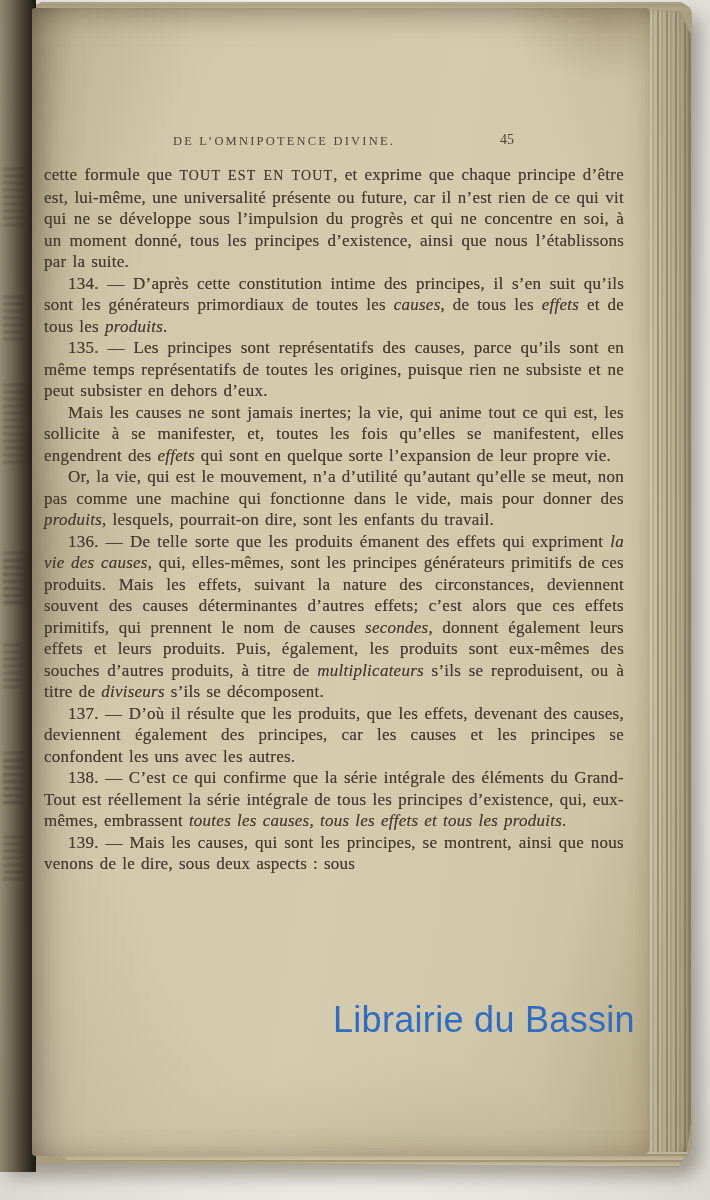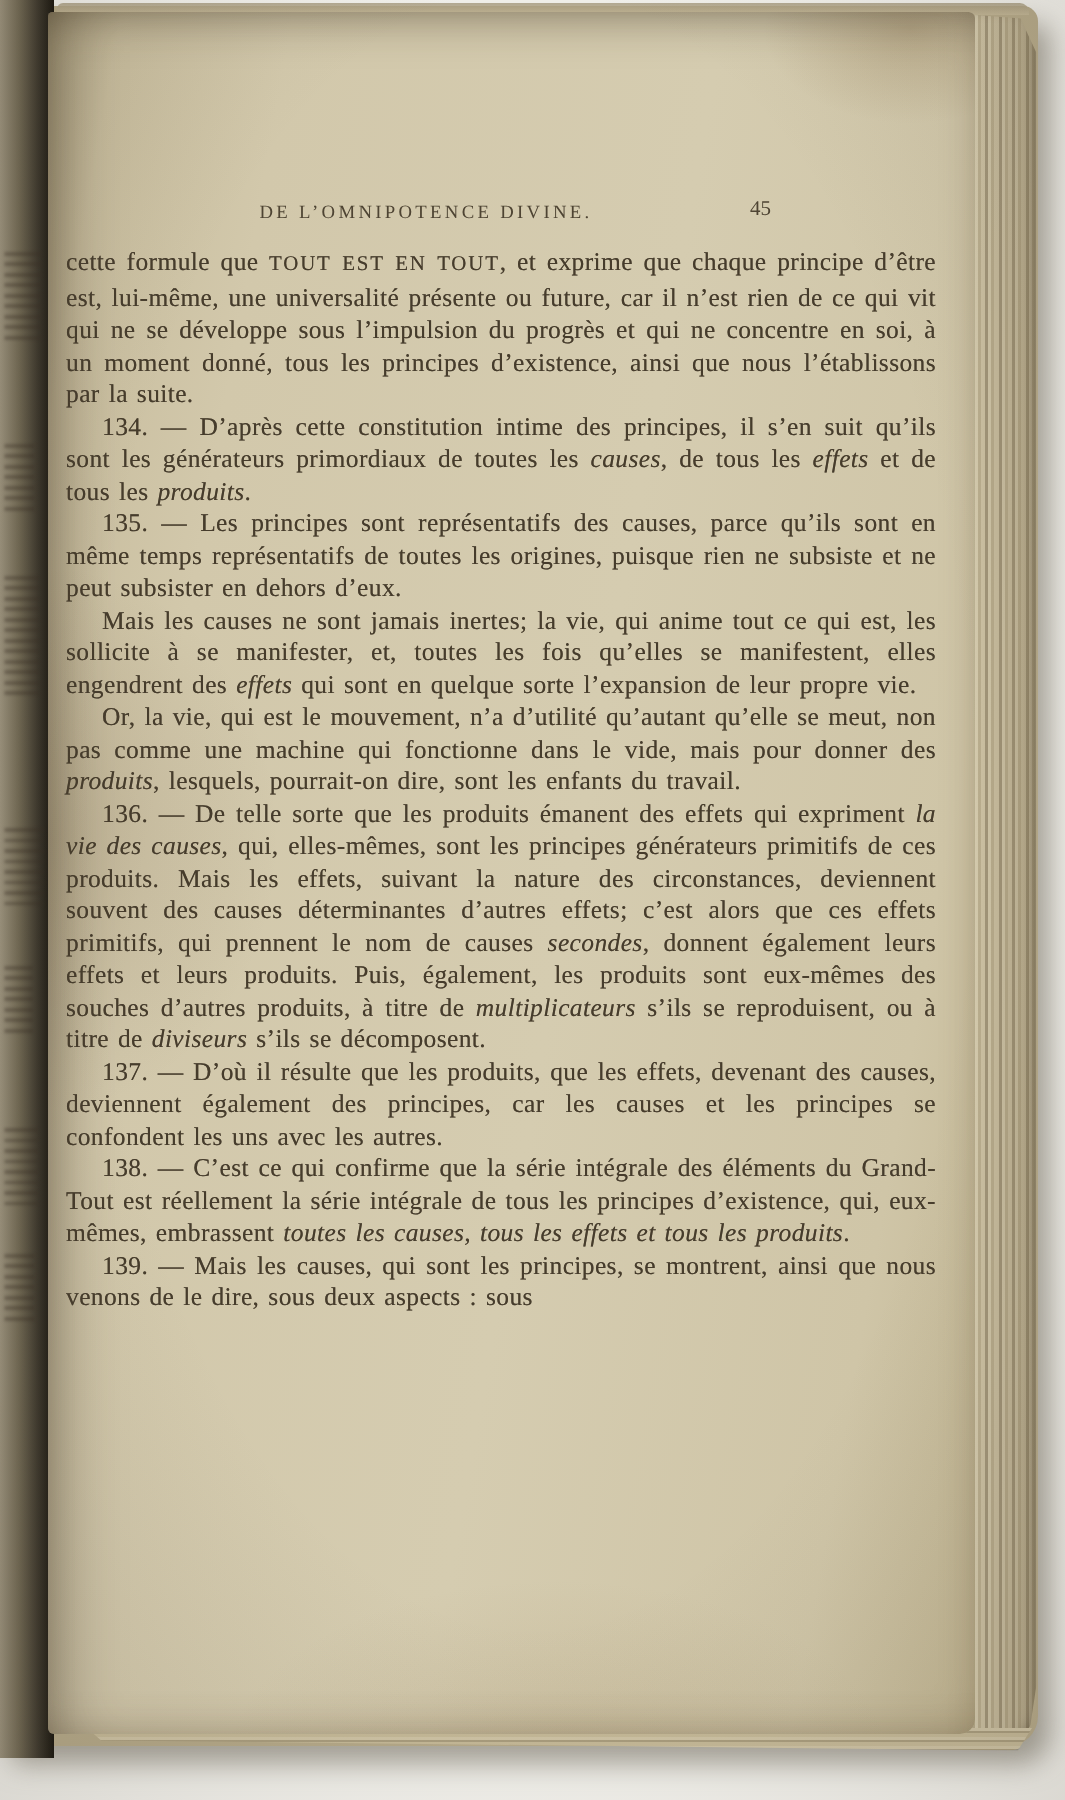--- a/index.html
+++ b/index.html
@@ -167,14 +167,15 @@
         <p class="indent"><span>135. — Les principes sont représentatifs des causes, parce qu’ils sont en même temps représentatifs de toutes les origines, puisque rien ne subsiste et ne peut subsister en dehors d’eux.</span></p>
         <p class="indent"><span>Mais les causes ne sont jamais inertes; la vie, qui anime tout ce qui est, les sollicite à se manifester, et, toutes les fois qu’elles se manifestent, elles engendrent des </span><span class="it">effets</span><span> qui sont en quelque sorte l’expansion de leur propre vie.</span></p>
         <p class="indent"><span>Or, la vie, qui est le mouvement, n’a d’utilité qu’autant qu’elle se meut, non pas comme une machine qui fonctionne dans le vide, mais pour donner des </span><span class="it">produits</span><span>, lesquels, pourrait-on dire, sont les enfants du travail.</span></p>
         <p class="indent"><span>136. — De telle sorte que les produits émanent des effets qui expriment </span><span class="it">la vie des causes</span><span>, qui, elles-mêmes, sont les principes générateurs primitifs de ces produits. Mais les effets, suivant la nature des circonstances, deviennent souvent des causes déterminantes d’autres effets; c’est alors que ces effets primitifs, qui prennent le nom de causes </span><span class="it">secondes</span><span>, donnent également leurs effets et leurs produits. Puis, également, les produits sont eux-mêmes des souches d’autres produits, à titre de </span><span class="it">multiplicateurs</span><span> s’ils se reproduisent, ou à titre de </span><span class="it">diviseurs</span><span> s’ils se décomposent.</span></p>
         <p class="indent"><span>137. — D’où il résulte que les produits, que les effets, devenant des causes, deviennent également des principes, car les causes et les principes se confondent les uns avec les autres.</span></p>
         <p class="indent"><span>138. — C’est ce qui confirme que la série intégrale des éléments du Grand-Tout est réellement la série intégrale de tous les principes d’existence, qui, eux-mêmes, embrassent </span><span class="it">toutes les causes, tous les effets et tous les produits</span><span>.</span></p>
         <p class="indent"><span>139. — Mais les causes, qui sont les principes, se montrent, ainsi que nous venons de le dire, sous deux aspects : sous</span></p>
       </div>
   </div>
 
+  <div class="watermark">Librairie du Bassin</div>
 
 </div>
 
 </body></html>

